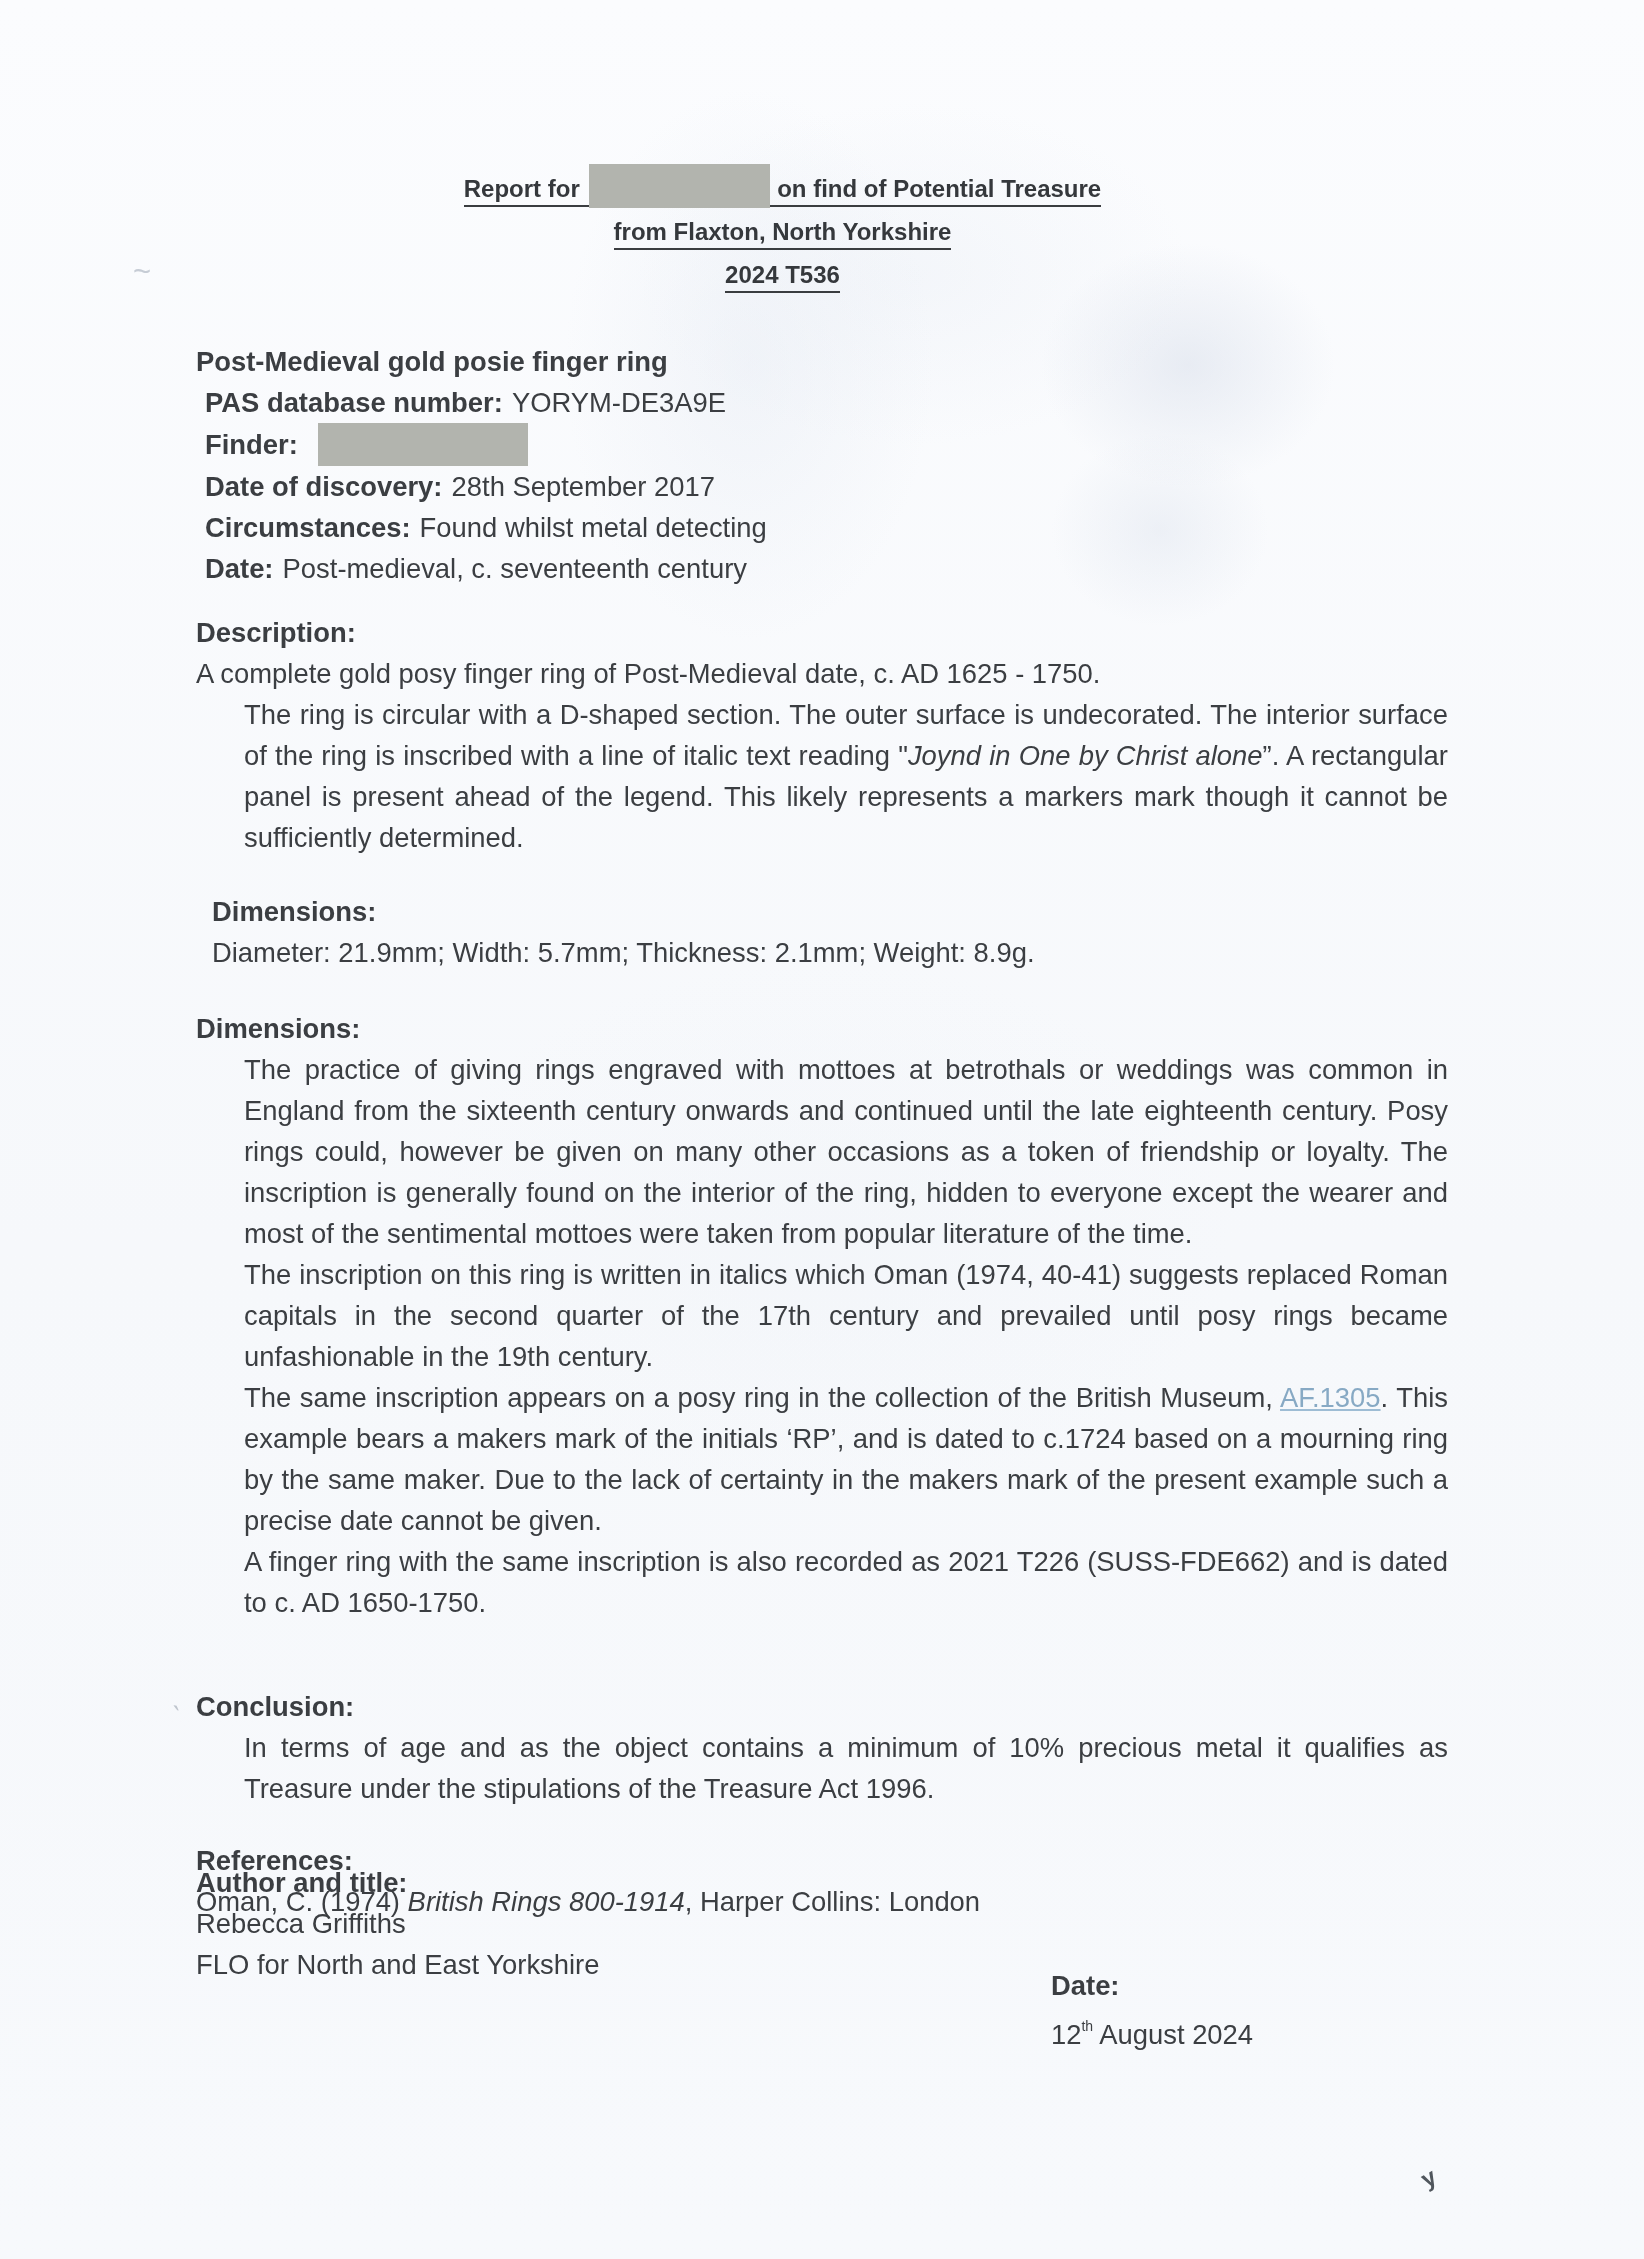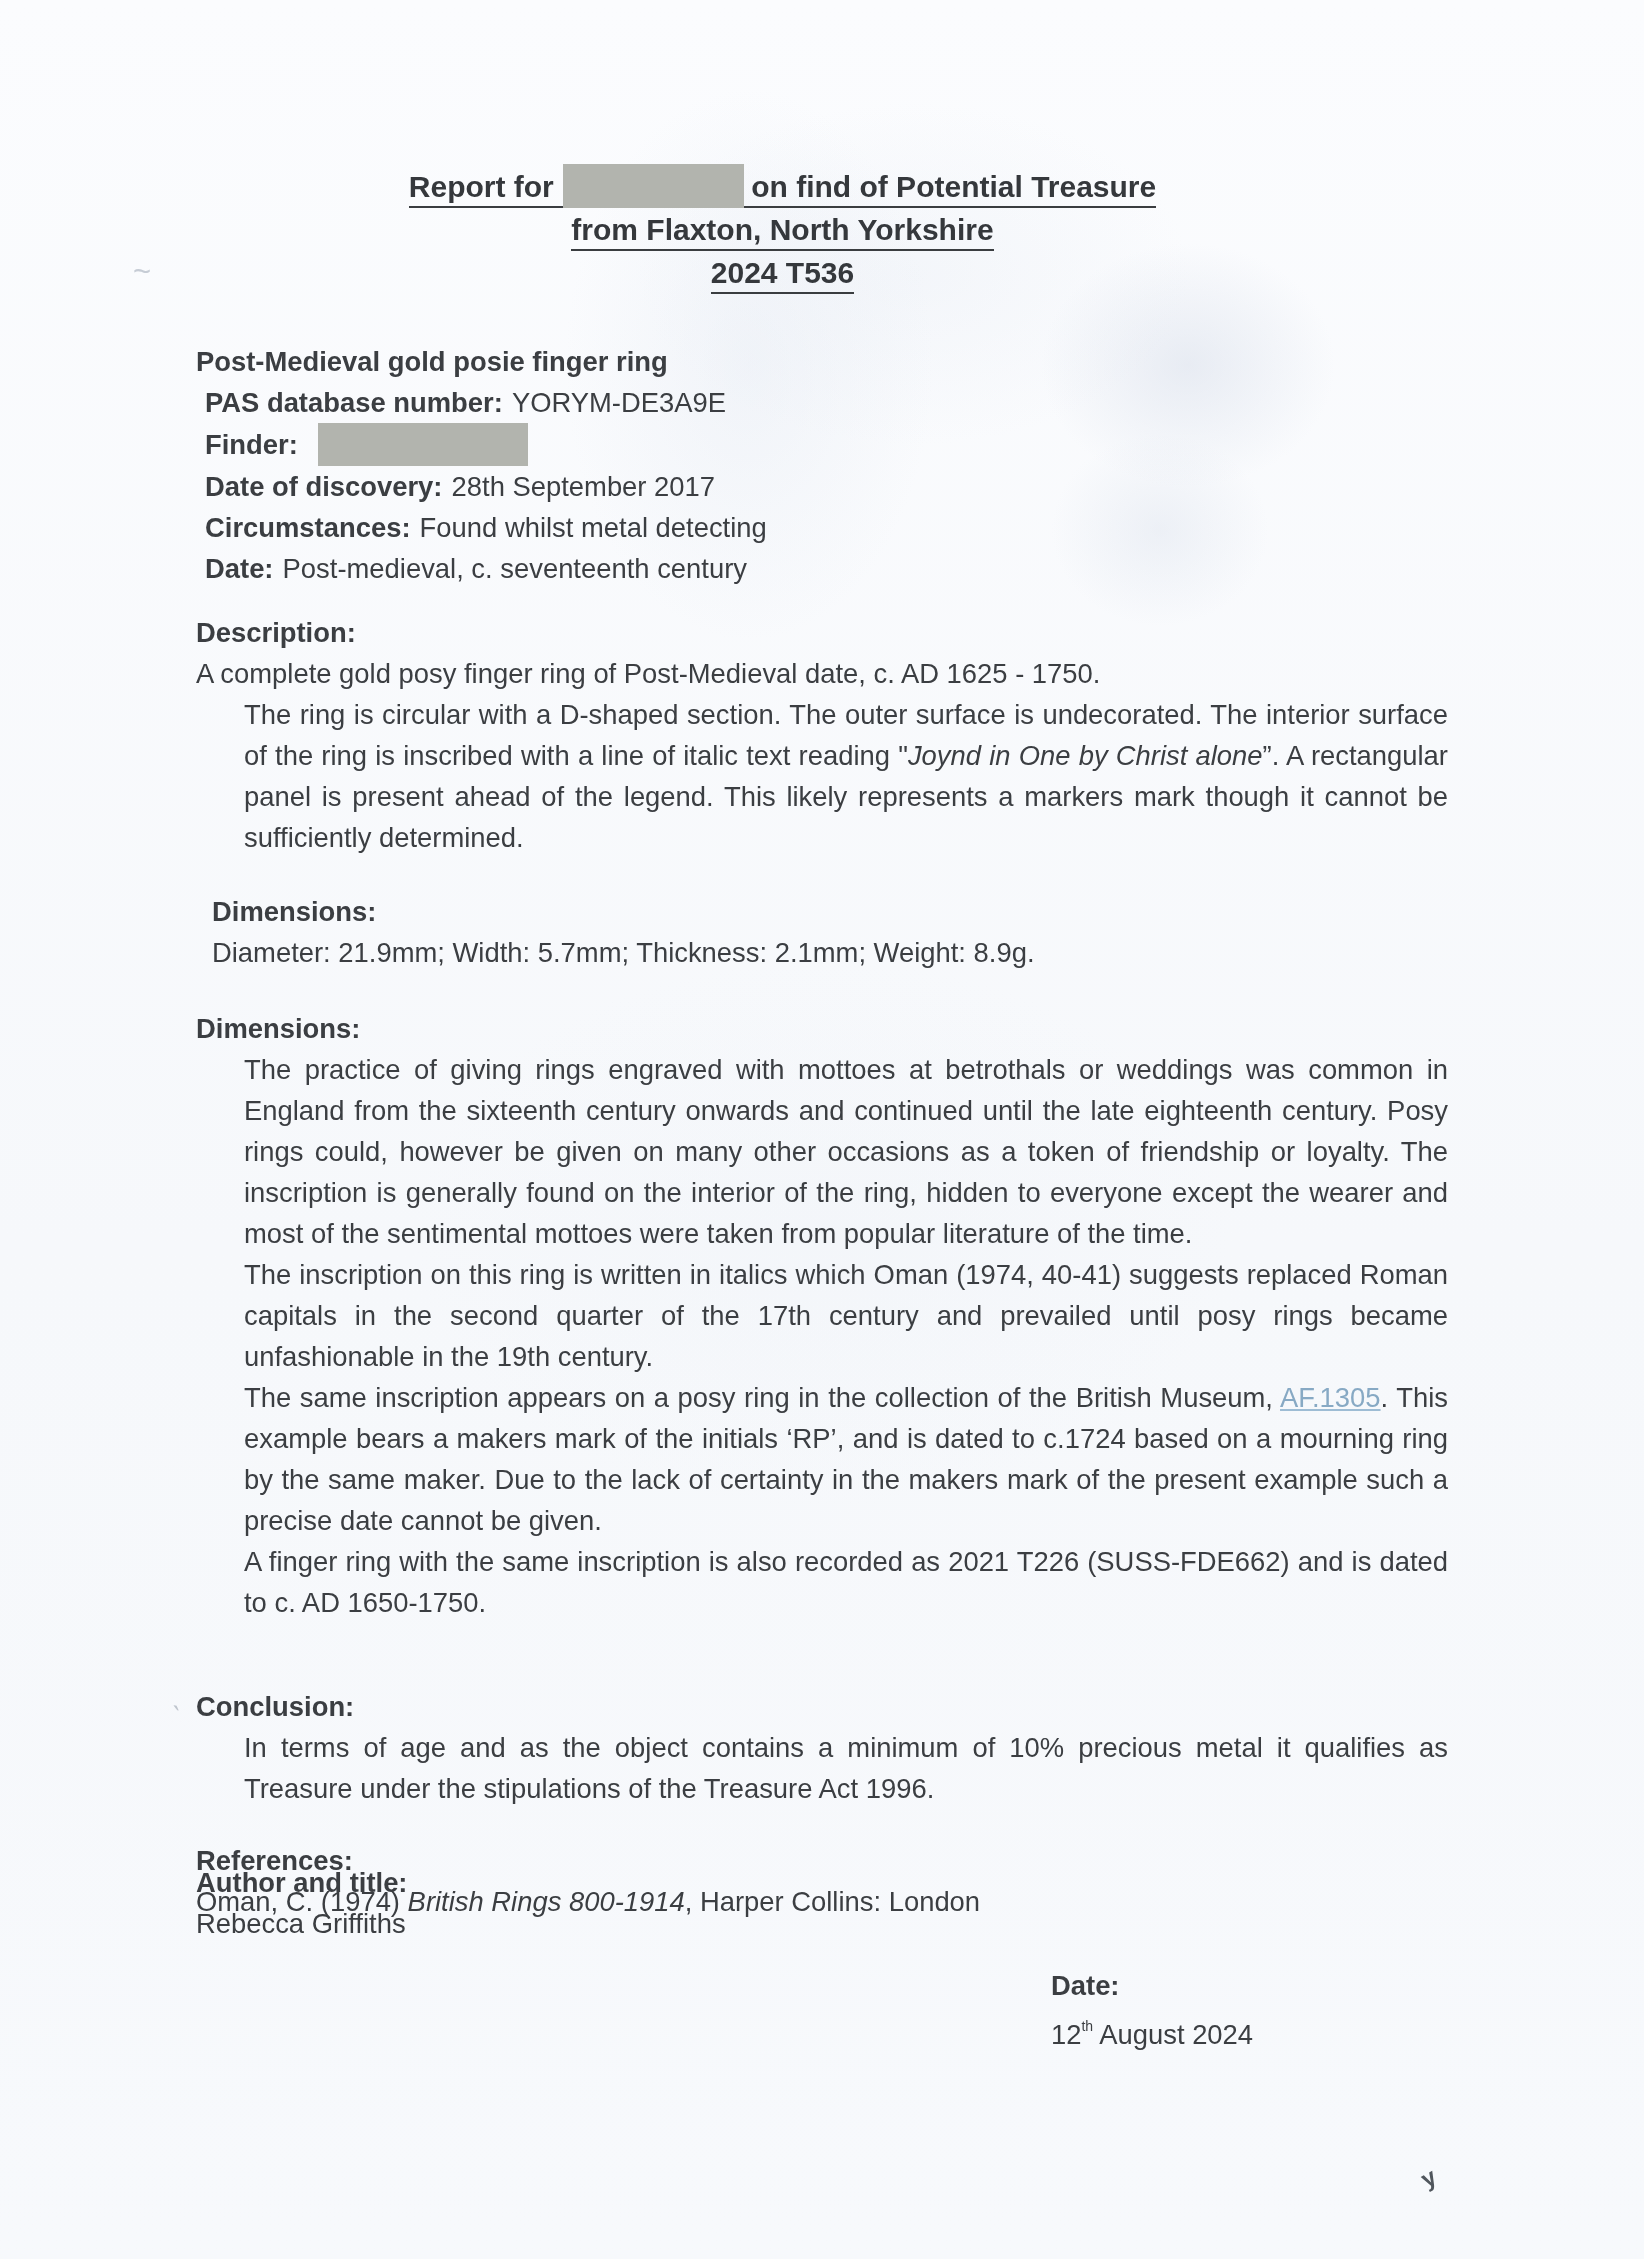--- a/index.html
+++ b/index.html
@@ -17,21 +17,21 @@
     font-family:"Liberation Sans","DejaVu Sans",sans-serif;
     color:#3b3e42;
   }
   .sect{position:absolute;left:196px;width:1252px;}
   .line{font-size:27.4px;line-height:41px;}
   .para{font-size:27.4px;line-height:41px;text-align:justify;margin-left:48px;}
   b,.bold{font-weight:700;}
   .it{font-style:italic;}
   
   .title-block{position:absolute;left:0;top:164px;width:1565px;text-align:center;
-    font-weight:700;font-size:30px;line-height:43px;color:#35383c;}
+    font-weight:700;font-size:24px;line-height:43px;color:#35383c;}
   .u{border-bottom:2.7px solid #3a3d40;padding-bottom:2.7px;}
   .redact{display:inline-block;background:#b2b4ae;}
   .redact.title-box{width:181px;height:44px;vertical-align:-11px;margin:0 7.3px 0 9.1px;}
   .redact.finder-box{width:210px;height:43px;vertical-align:-12px;margin-left:11px;}
   .field-label{font-weight:700;margin-right:9.1px;margin-left:9px;}
   a.doclink{color:#87a9c4;text-decoration:underline;text-decoration-color:#9dbcd4;}
   .footer-col{position:absolute;}
   sup.th{font-size:14px;vertical-align:12.8px;}
   
   .mark{position:absolute;pointer-events:none;}
@@ -112,20 +112,21 @@
   <div class="sect" style="top:1840px;">
     <div class="line bold">References:</div>
     <div class="line">
       <span>Oman, C. (1974) </span><span class="it">British Rings 800-1914</span><span>, Harper Collins: London</span>
     </div>
   </div>
 
   <div class="footer-col" style="left:196px;top:1862px;width:731px;">
     <div class="line bold">Author and title:</div>
     <div class="line">Rebecca Griffiths</div>
+    <div class="line">FLO for North and East Yorkshire</div>
   </div>
   <div class="footer-col" style="left:1051px;top:1965px;width:457px;">
     <div class="line bold">Date:</div>
     <div class="line">
       <span>12</span><sup class="th">th</sup><span> August 2024</span>
     </div>
   </div>
 
 </div>
 

